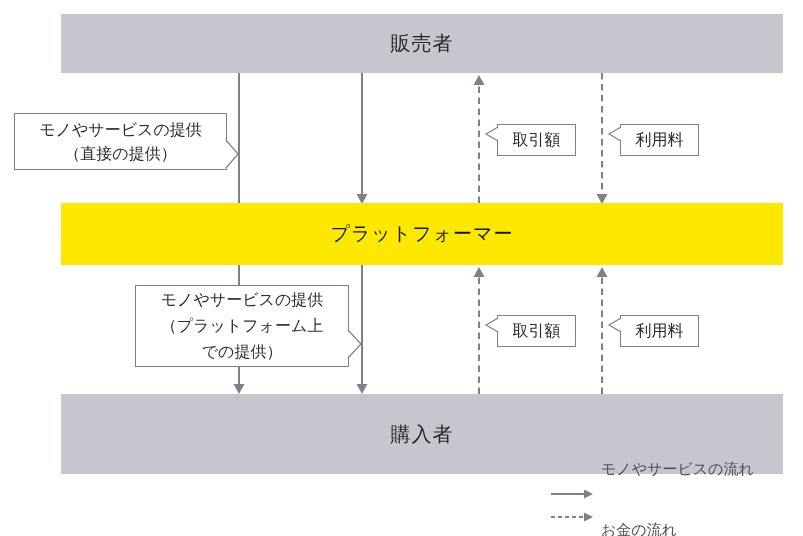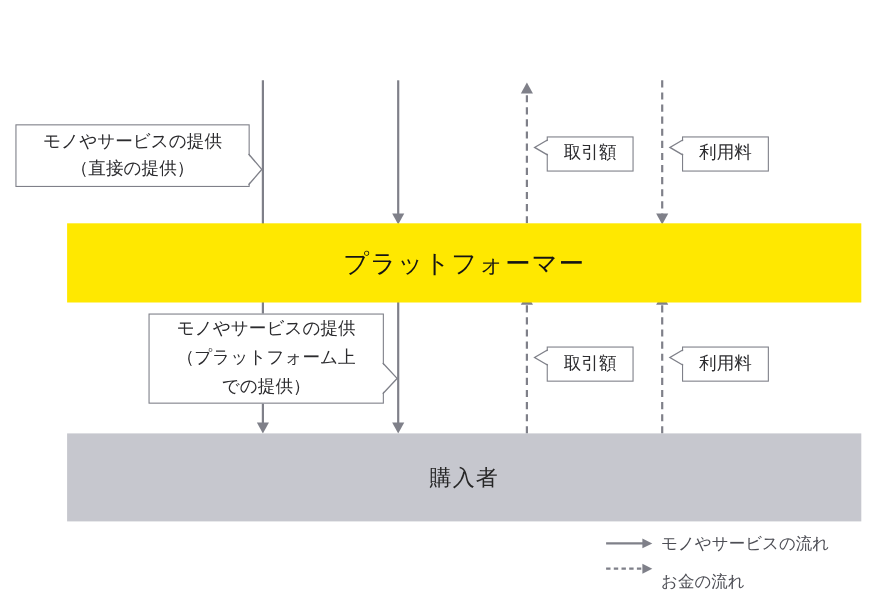--- a/index.html
+++ b/index.html
@@ -7,38 +7,38 @@
     position:relative;width:803px;height:536px;background:#ffffff;
     font-family:"Liberation Sans",sans-serif;overflow:hidden;
   }
   .layer{position:absolute;left:0;top:0;width:803px;height:536px;pointer-events:none;}
   .bar{
     position:absolute;left:61px;width:722px;
     display:flex;align-items:center;justify-content:center;
     color:#262626;letter-spacing:1px;
   }
   .bar-seller{top:14px;height:59px;background:#c6c7ce;font-size:20px;}
-  .bar-platformer{top:203px;height:72px;background:#ffe800;font-size:23px;color:#141414;}
+  .bar-platformer{top:203px;height:62px;background:#ffe800;font-size:19px;color:#141414;}
   .bar-buyer{top:394px;height:80px;background:#c6c7ce;font-size:20px;}
   .callout{
     position:absolute;background:#ffffff;border:1px solid #7f8089;
     display:flex;align-items:center;justify-content:center;text-align:center;
     font-size:16px;color:#2b2b2e;white-space:pre-line;box-sizing:border-box;
   }
   .co-direct{left:14px;top:113px;width:213px;height:57px;line-height:24px;}
   .co-platform{left:135px;top:285px;width:214px;height:82px;line-height:26px;}
   .co-small{width:79px;height:32px;line-height:30px;justify-content:center;}
   .co-txn-top{left:497px;top:124px;}
   .co-fee-top{left:620px;top:124px;}
   .co-txn-bot{left:497px;top:315px;}
   .co-fee-bot{left:620px;top:315px;}
   .legend-label{
     position:absolute;left:601px;font-size:15px;color:#4d4e55;line-height:18px;
   }
-  .legend-goods{top:486px;}
+  .legend-goods{top:460px;}
   .legend-money{top:521px;}
 </style>
 </head>
 <body>
 
 <div class="canvas">
 
   <svg class="layer" viewBox="0 0 803 536">
 
     <g stroke="#7f8089" fill="#7f8089">
@@ -79,20 +79,23 @@
     <g stroke="#7f8089" fill="#7f8089">
       <line x1="551" y1="494" x2="585" y2="494" stroke-width="2"></line>
       <polygon points="584,489.5 584,498.5 593,494" stroke="none"></polygon>
     </g>
     <g stroke="#7f8089" fill="#7f8089">
       <line x1="551" y1="517" x2="584" y2="517" stroke-width="2" stroke-dasharray="4 3"></line>
       <polygon points="584,512.5 584,521.5 593,517" stroke="none"></polygon>
     </g>
   </svg>
 
+  <div class="bar bar-seller">
+    <span>販売者</span>
+  </div>
   <div class="bar bar-platformer">
     <span>プラットフォーマー</span>
   </div>
   <div class="bar bar-buyer">
     <span>購入者</span>
   </div>
 
   <div class="callout co-direct">
     <span>モノやサービスの提供
 （直接の提供）</span>

